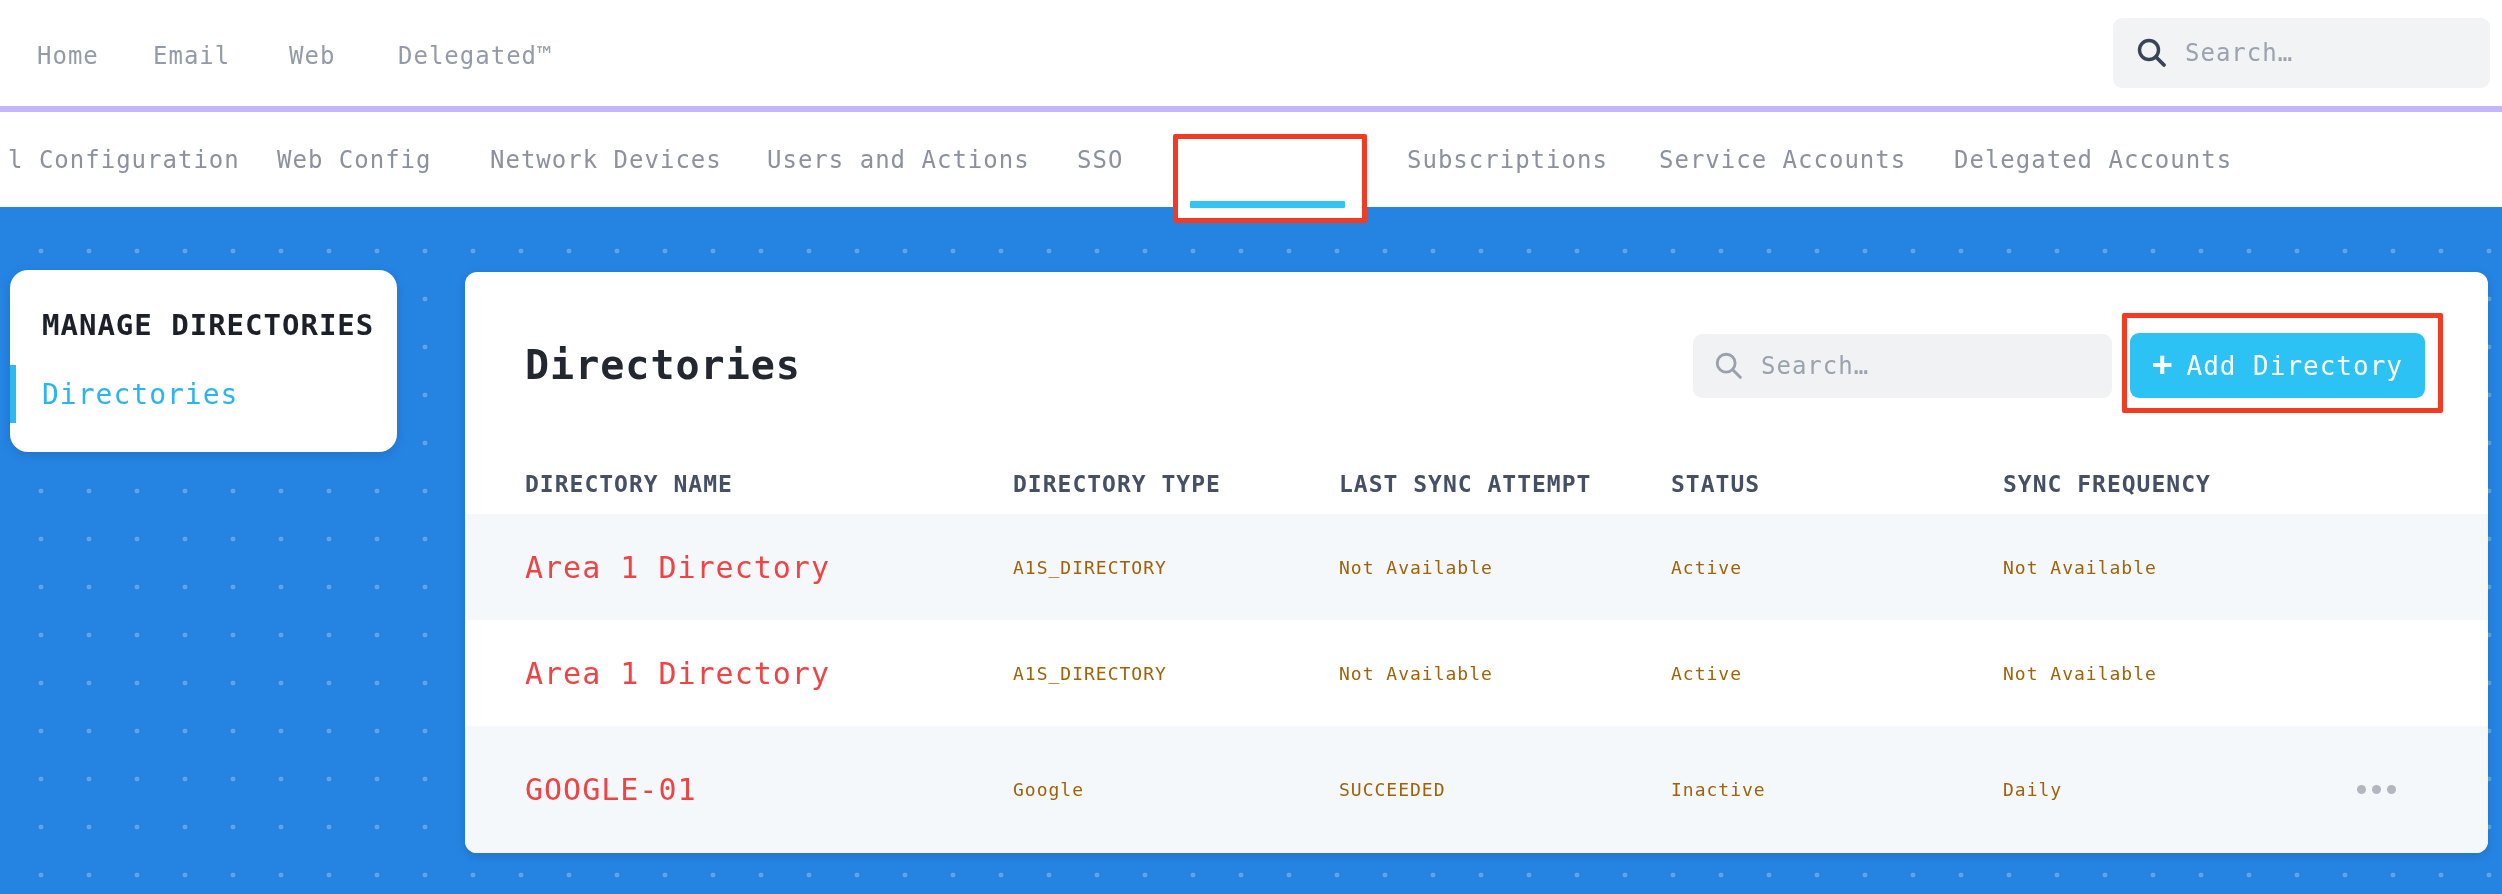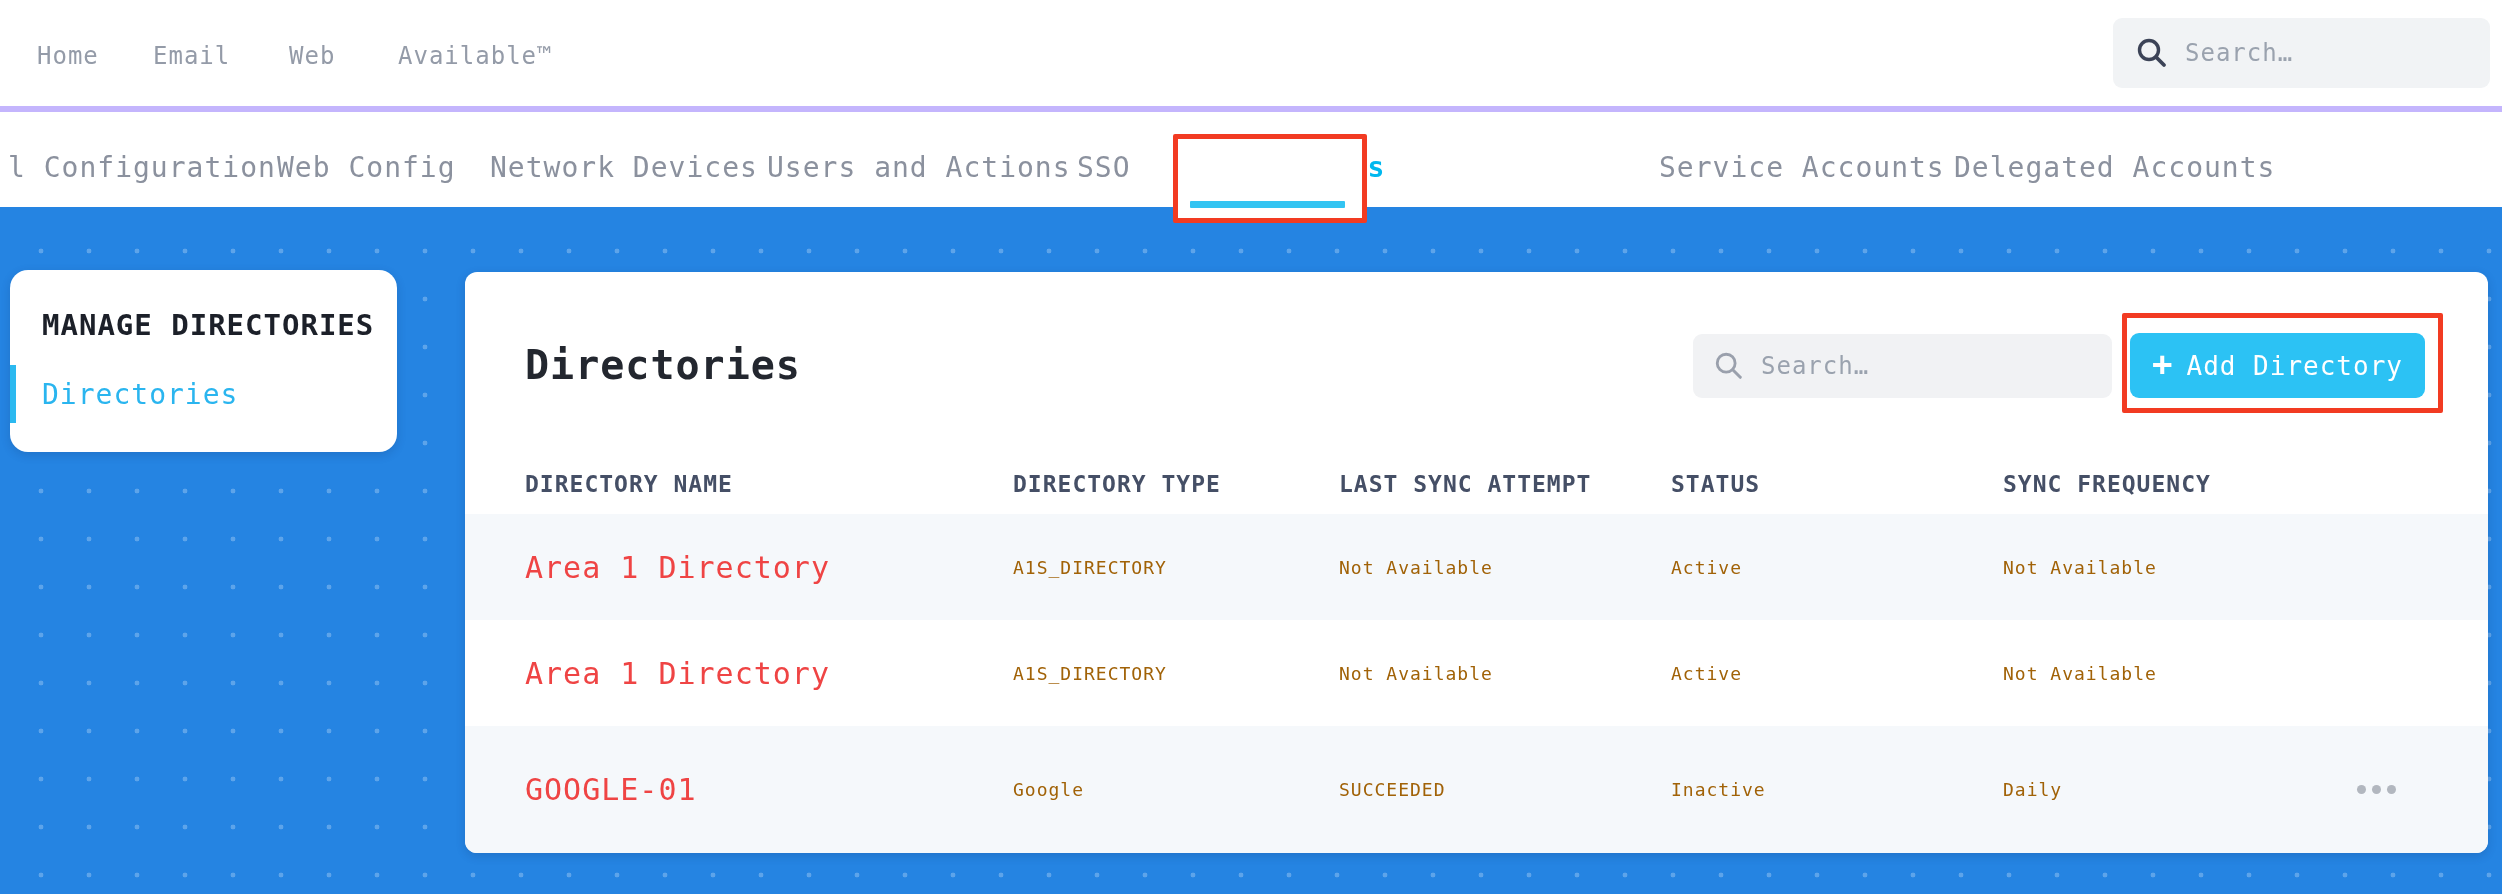--- a/index.html
+++ b/index.html
@@ -33,22 +33,22 @@
   }
   .search-box input::placeholder { color:#9aa2ae; }
   .mag { flex:0 0 auto; }
 
   
   .nav2 {
     position:absolute; left:0; top:113px; width:2502px; height:94px;
     background:#ffffff; z-index:5;
   }
   .tab {
-    position:absolute; top:8px; height:74px; line-height:94px;
-    font-size:28px; color:#8b919e; letter-spacing:1px; white-space:nowrap; cursor:pointer;
+    position:absolute; top:0; height:74px; line-height:94px;
+    font-size:24px; color:#8b919e; letter-spacing:1px; white-space:nowrap; cursor:pointer;
   }
   .tab.active { color:#00b8ef; font-weight:bold; z-index:15; }
 
   .tab-underline {
     position:absolute; left:1190px; top:201px; width:155px; height:7px;
     background:#33c4f2; z-index:16; border-radius:1px;
   }
 
   
   .red-box {
@@ -132,38 +132,39 @@
 <body>
 
 <div class="page">
 
   <div class="blue-section"></div>
 
   <div class="nav1">
     <span class="nav1-item" style="left:37px">Home</span>
     <span class="nav1-item" style="left:153px">Email</span>
     <span class="nav1-item" style="left:289px">Web</span>
-    <span class="nav1-item" style="left:398px">Available™</span>
+    <span class="nav1-item" style="left:398px">Delegated™</span>
 
     <div class="search-box top">
       <svg class="mag" width="34" height="34" viewBox="0 0 34 34">
         <circle cx="14" cy="14" r="9.5" fill="none" stroke="#3c4357" stroke-width="3.4"></circle>
         <line x1="21" y1="21" x2="29" y2="29" stroke="#3c4357" stroke-width="3.8" stroke-linecap="round"></line>
       </svg>
       <input type="text" placeholder="Search…" style="">
     </div>
   </div>
 
   <div class="nav2">
     <span class="tab" style="left:8px">l Configuration</span>
     <span class="tab" style="left:277px">Web Config</span>
     <span class="tab" style="left:490px">Network Devices</span>
     <span class="tab" style="left:767px">Users and Actions</span>
     <span class="tab" style="left:1077px">SSO</span>
     <span class="tab active" style="left:1189px">Directories</span>
+    <span class="tab" style="left:1407px">Subscriptions</span>
     <span class="tab" style="left:1659px">Service Accounts</span>
     <span class="tab" style="left:1954px">Delegated Accounts</span>
   </div>
 
   <div class="red-box tab-box"></div>
   <div class="tab-underline"></div>
 
   <div class="side-card">
     <div class="side-card-title">MANAGE DIRECTORIES</div>
     <div class="side-link-bar"></div>

